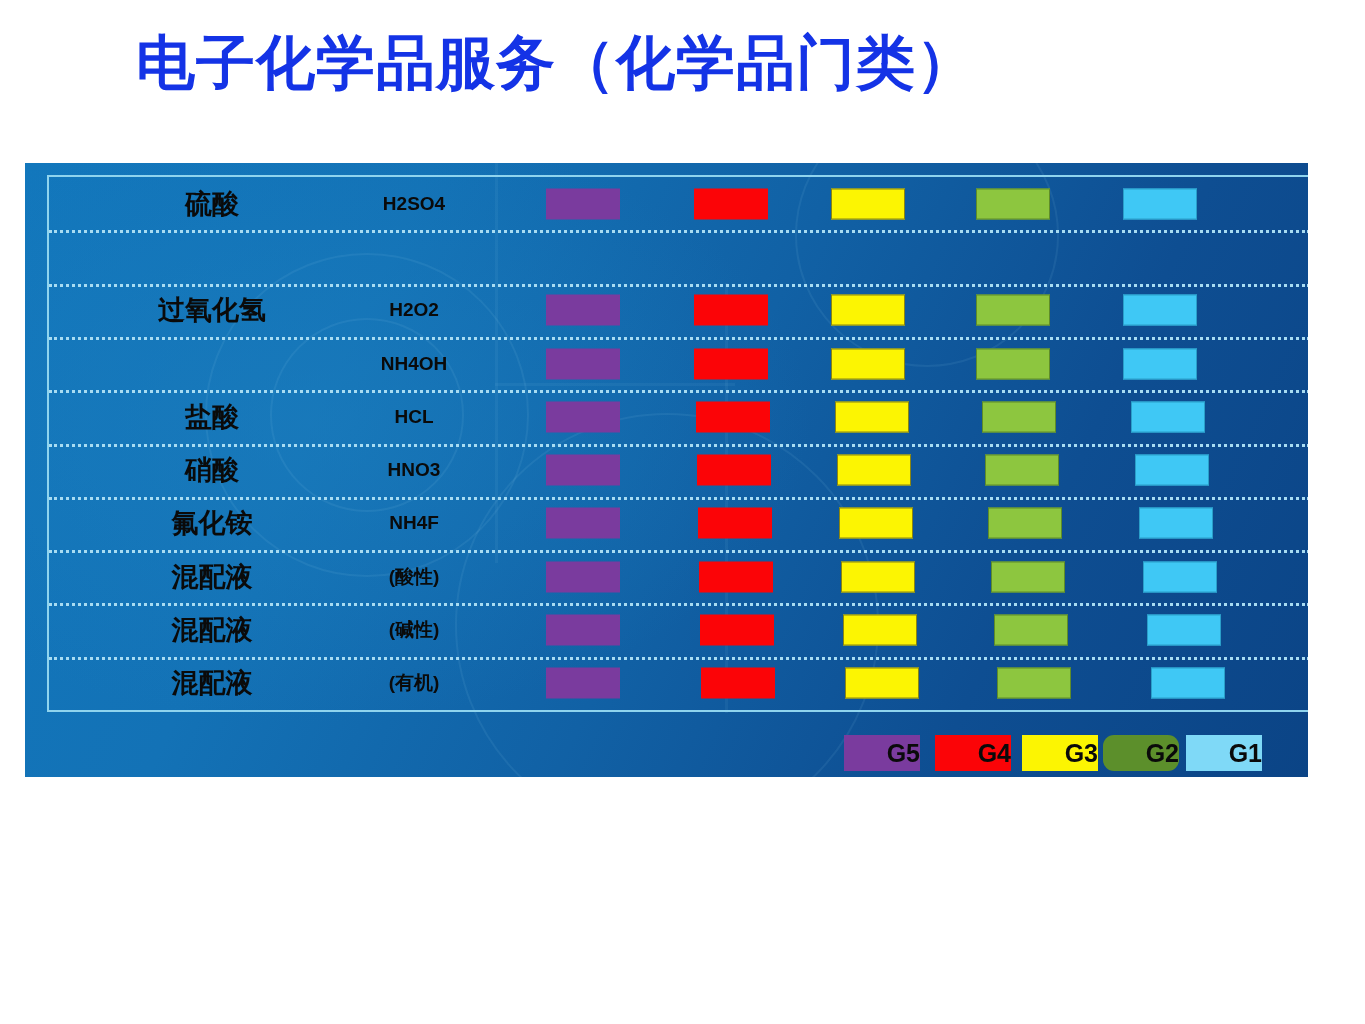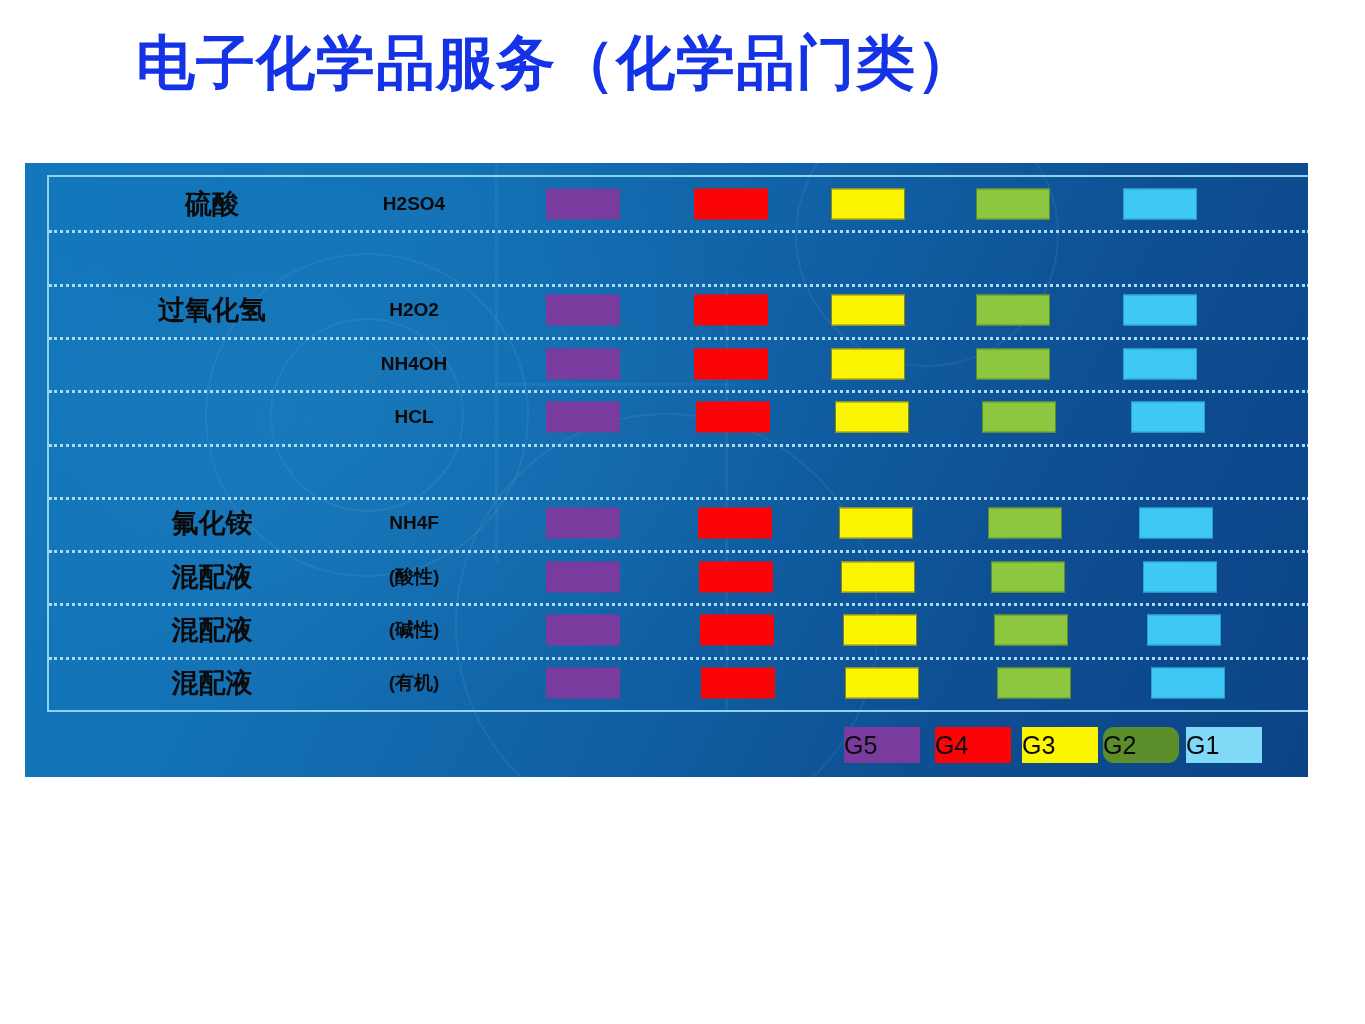--- a/index.html
+++ b/index.html
@@ -131,27 +131,27 @@
     left: 625px;
     top: 9px;
     font-size: 24px;
     font-weight: bold;
     color: #ffffff;
     white-space: nowrap;
     letter-spacing: 0.5px;
   }
   .legend-chip {
     position: absolute;
-    top: 3px;
+    top: 11px;
     width: 76px;
     height: 36px;
     font-size: 25px;
-    font-weight: normal;
+    font-weight: bold;
     color: #0A0A0A;
-    text-align: left;
+    text-align: right;
     line-height: 36px;
     box-sizing: border-box;
   }
 </style>
 </head>
 <body>
 
 <div id="slide-title">电子化学品服务（化学品门类）</div>
 
 <div id="panel">
@@ -188,28 +188,38 @@
       <div class="row" style="top: 159.9px; height: 53.3px;">
         <div class="formula">NH4OH</div>
         <div class="bar" style="left: 497px; background: rgb(122, 59, 158);"></div>
         <div class="bar" style="left: 645px; background: rgb(251, 4, 7);"></div>
         <div class="bar" style="left: 782px; background: rgb(252, 245, 2); border: 1px solid rgb(138, 133, 16);"></div>
         <div class="bar" style="left: 927px; background: rgb(141, 198, 63); border: 1px solid rgb(95, 140, 40);"></div>
         <div class="bar" style="left: 1074px; background: rgb(63, 200, 245); border: 1px solid rgb(42, 159, 201);"></div>
       </div>
       <div class="row-sep" style="top: 159.9px; border-top-color: rgb(168, 220, 242);"></div>
       <div class="row" style="top: 213.2px; height: 53.3px;">
+        <div class="cn-name">盐酸</div>
         <div class="formula">HCL</div>
         <div class="bar" style="left: 497px; background: rgb(122, 59, 158);"></div>
         <div class="bar" style="left: 647px; background: rgb(251, 4, 7);"></div>
         <div class="bar" style="left: 786px; background: rgb(252, 245, 2); border: 1px solid rgb(138, 133, 16);"></div>
         <div class="bar" style="left: 933px; background: rgb(141, 198, 63); border: 1px solid rgb(95, 140, 40);"></div>
         <div class="bar" style="left: 1082px; background: rgb(63, 200, 245); border: 1px solid rgb(42, 159, 201);"></div>
       </div>
       <div class="row-sep" style="top: 213.2px; border-top-color: rgb(168, 220, 242);"></div>
+      <div class="row" style="top: 266.5px; height: 53.3px;">
+        <div class="cn-name">硝酸</div>
+        <div class="formula">HNO3</div>
+        <div class="bar" style="left: 497px; background: rgb(122, 59, 158);"></div>
+        <div class="bar" style="left: 648px; background: rgb(251, 4, 7);"></div>
+        <div class="bar" style="left: 788px; background: rgb(252, 245, 2); border: 1px solid rgb(138, 133, 16);"></div>
+        <div class="bar" style="left: 936px; background: rgb(141, 198, 63); border: 1px solid rgb(95, 140, 40);"></div>
+        <div class="bar" style="left: 1086px; background: rgb(63, 200, 245); border: 1px solid rgb(42, 159, 201);"></div>
+      </div>
       <div class="row-sep" style="top: 266.5px; border-top-color: rgb(168, 220, 242);"></div>
       <div class="row" style="top: 319.8px; height: 53.3px;">
         <div class="cn-name">氟化铵</div>
         <div class="formula">NH4F</div>
         <div class="bar" style="left: 497px; background: rgb(122, 59, 158);"></div>
         <div class="bar" style="left: 649px; background: rgb(251, 4, 7);"></div>
         <div class="bar" style="left: 790px; background: rgb(252, 245, 2); border: 1px solid rgb(138, 133, 16);"></div>
         <div class="bar" style="left: 939px; background: rgb(141, 198, 63); border: 1px solid rgb(95, 140, 40);"></div>
         <div class="bar" style="left: 1090px; background: rgb(63, 200, 245); border: 1px solid rgb(42, 159, 201);"></div>
       </div>

